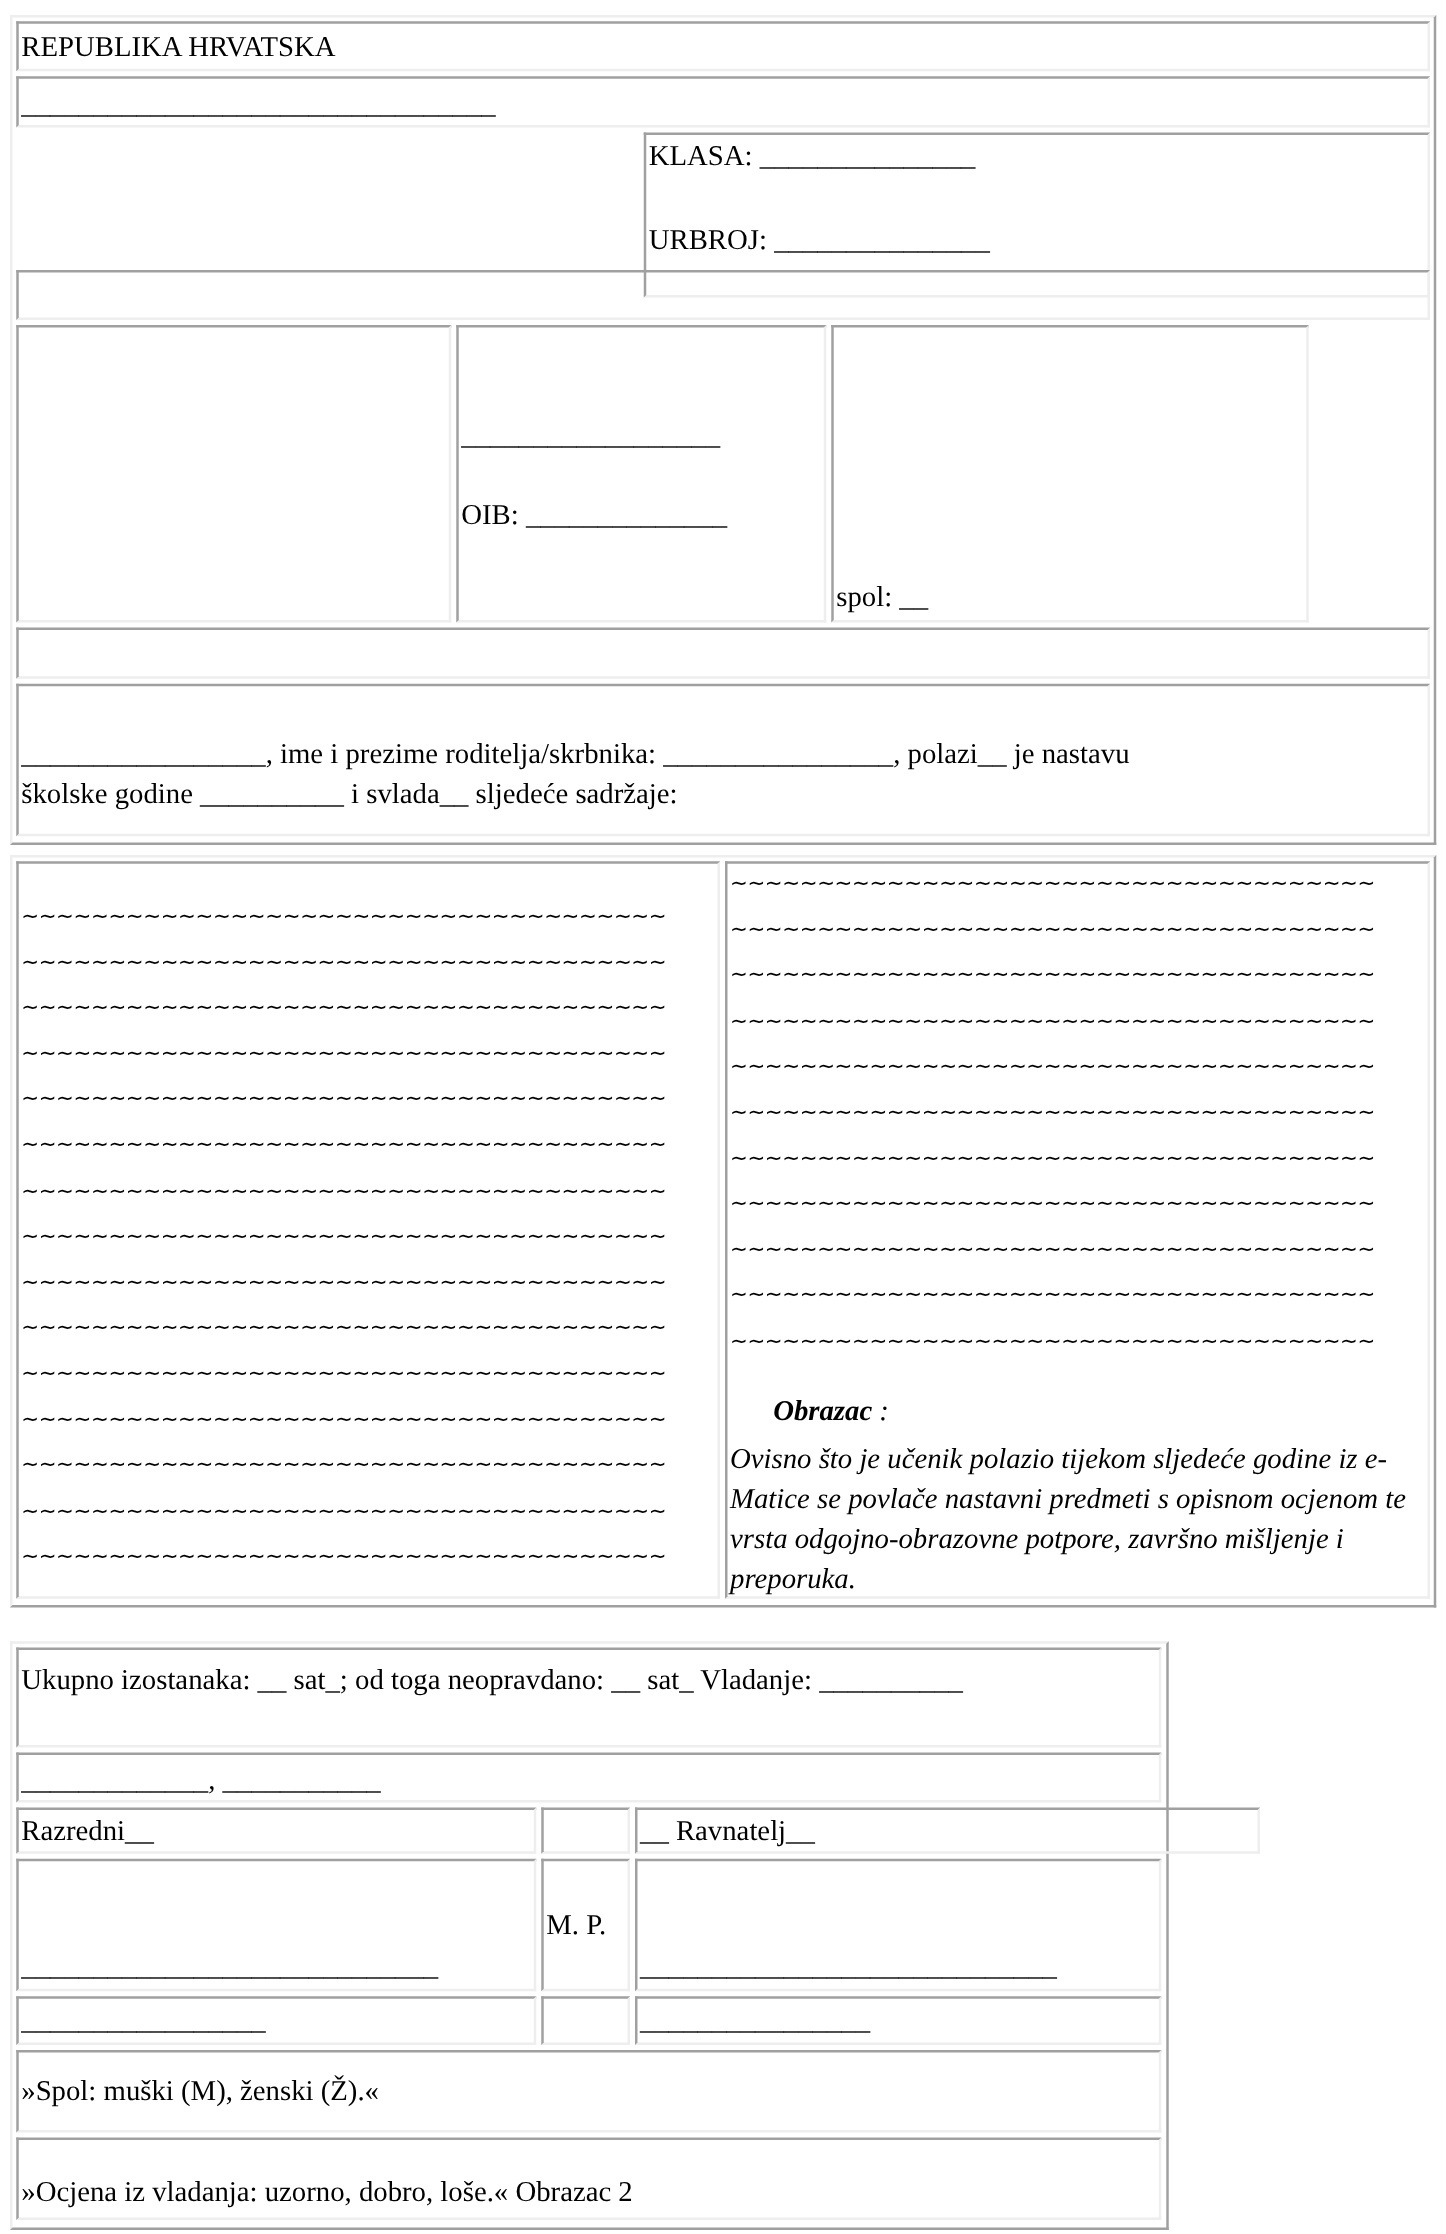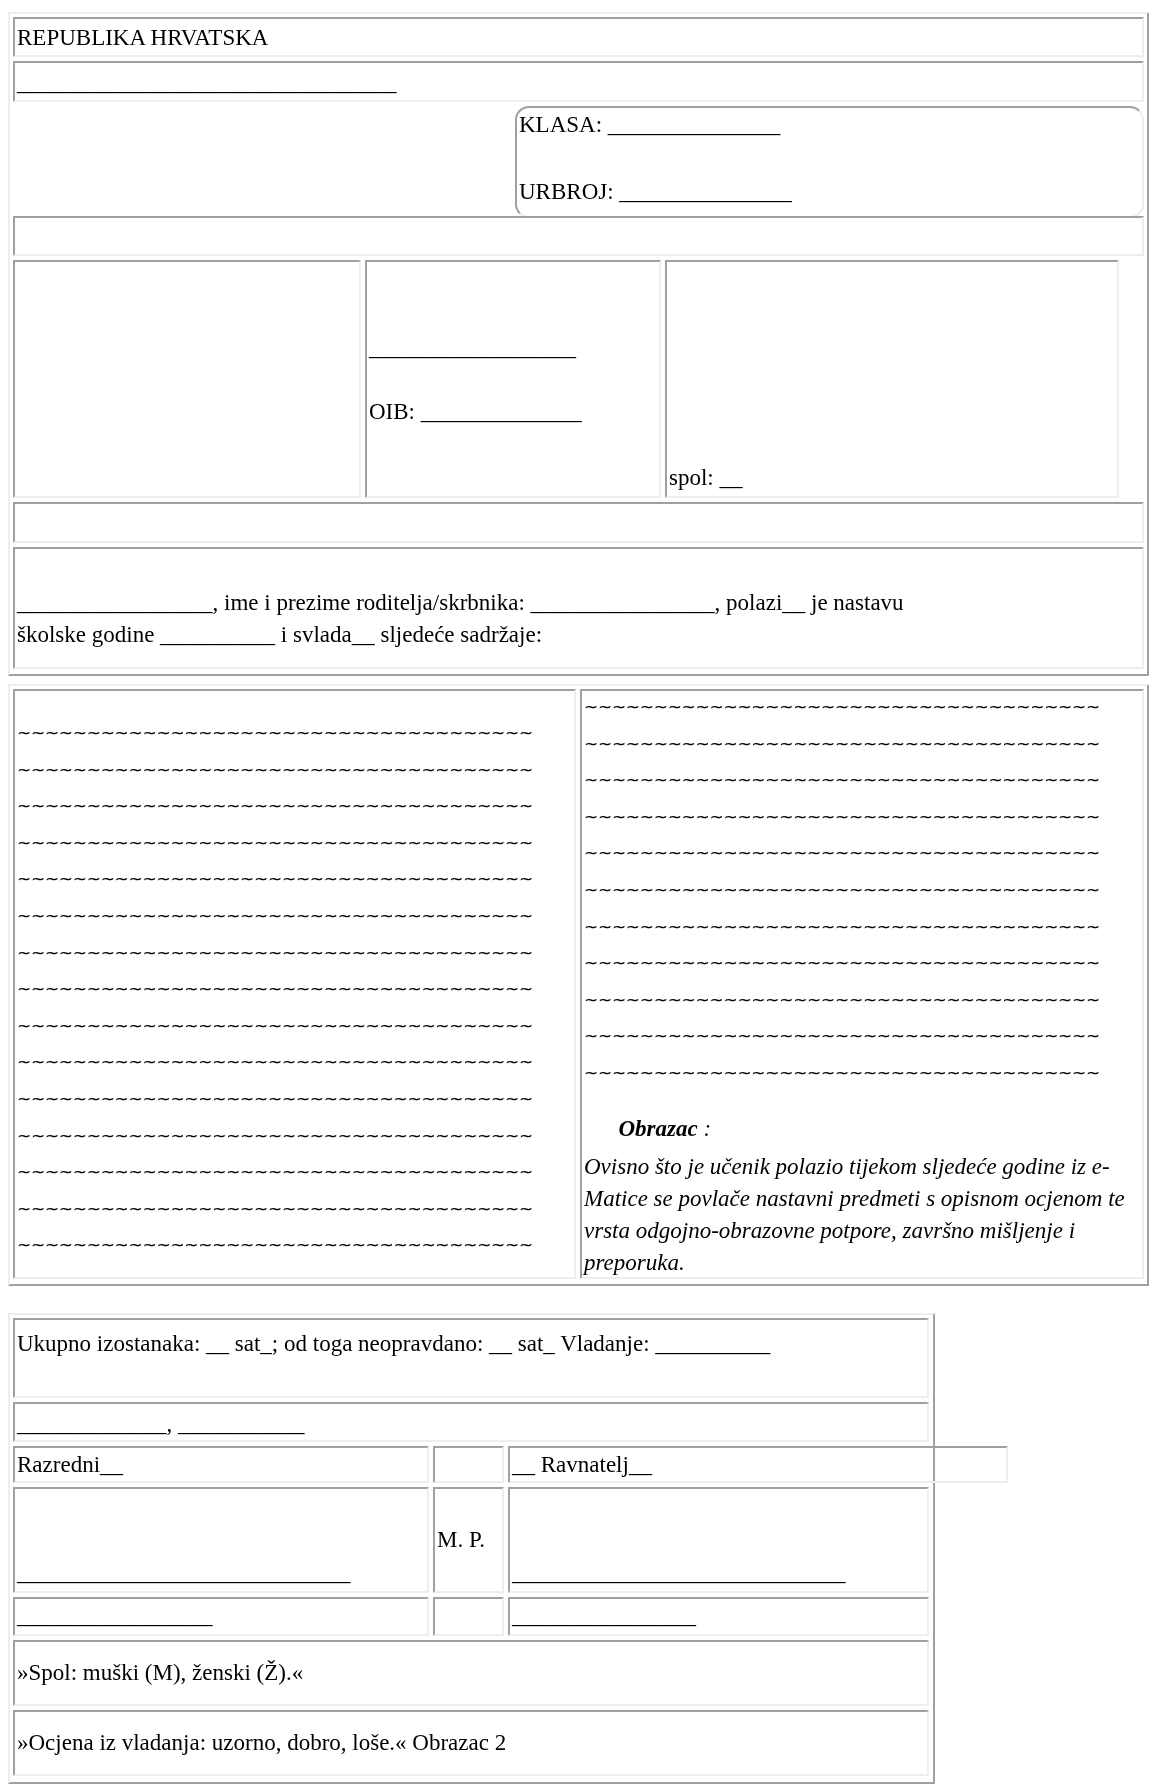--- a/index.html
+++ b/index.html
@@ -21,33 +21,33 @@
 </head>
 <body>
 
 <div class="tbl" style="left:8px; top:12px; width:1141px; height:664px;">
   <div class="cell" style="left:3px; top:3px; width:1131px; height:40px;">
     <span class="line" style="top:5px;">REPUBLIKA HRVATSKA</span>
   </div>
   <div class="cell" style="left:3px; top:47px; width:1131px; height:41px;">
     <span class="line" style="top:6px;">_________________________________</span>
   </div>
-  <div class="cell" style="left:505px; top:92px; width:629px; height:112px;border-radius:14px;">
+  <div class="cell" style="left:505px; top:92px; width:629px; height:132px;">
     <span class="line" style="top:3px;">KLASA: _______________</span>
     <span class="line" style="top:70px;">URBROJ: _______________</span>
   </div>
   <div class="cell" style="left:3px; top:202px; width:1131px; height:40px; text-align:center;">
     
   </div>
   <div class="cell" style="left:3px; top:246px; width:348px; height:238px;"></div>
   <div class="cell" style="left:355px; top:246px; width:296px; height:238px;">
     <span class="line" style="top:72px;text-align:center;">__________________</span>
     <span class="line" style="top:136px;">OIB: ______________</span>
   </div>
-  <div class="cell" style="left:655px; top:246px; width:454px; height:238px;">
+  <div class="cell" style="left:655px; top:246px; width:382px; height:238px;">
     <span class="line" style="top:202px;">spol: __</span>
   </div>
   <div class="cell" style="left:3px; top:488px; width:1131px; height:41px;"></div>
   <div class="cell" style="left:3px; top:533px; width:1131px; height:122px;">
     <span class="line" style="top:40px;">_________________, ime i prezime roditelja/skrbnika: ________________, polazi__ je nastavu</span>
     <span class="line" style="top:72px;">školske godine __________ i svlada__ sljedeće sadržaje:</span>
   </div>
 </div>
 
 <div class="tbl" style="left:8px; top:684px; width:1141px; height:602px;">
@@ -90,15 +90,15 @@
     <span class="line" style="top:3px;">_________________</span>
   </div>
   <div class="cell" style="left:423px; top:282px; width:71px; height:39px;"></div>
   <div class="cell" style="left:498px; top:282px; width:421px; height:39px;">
     <span class="line" style="top:3px;">________________</span>
   </div>
   <div class="cell" style="left:3px; top:325px; width:916px; height:66px;">
     <span class="line" style="top:17px;">»Spol: muški (M), ženski (Ž).«</span>
   </div>
   <div class="cell" style="left:3px; top:395px; width:916px; height:66px;">
-    <span class="line" style="top:17px;text-align:center;">»Ocjena iz vladanja: uzorno, dobro, loše.« Obrazac 2</span>
+    <span class="line" style="top:28px;text-align:center;">»Ocjena iz vladanja: uzorno, dobro, loše.« Obrazac 2</span>
   </div>
 </div>
 
 </body></html>

